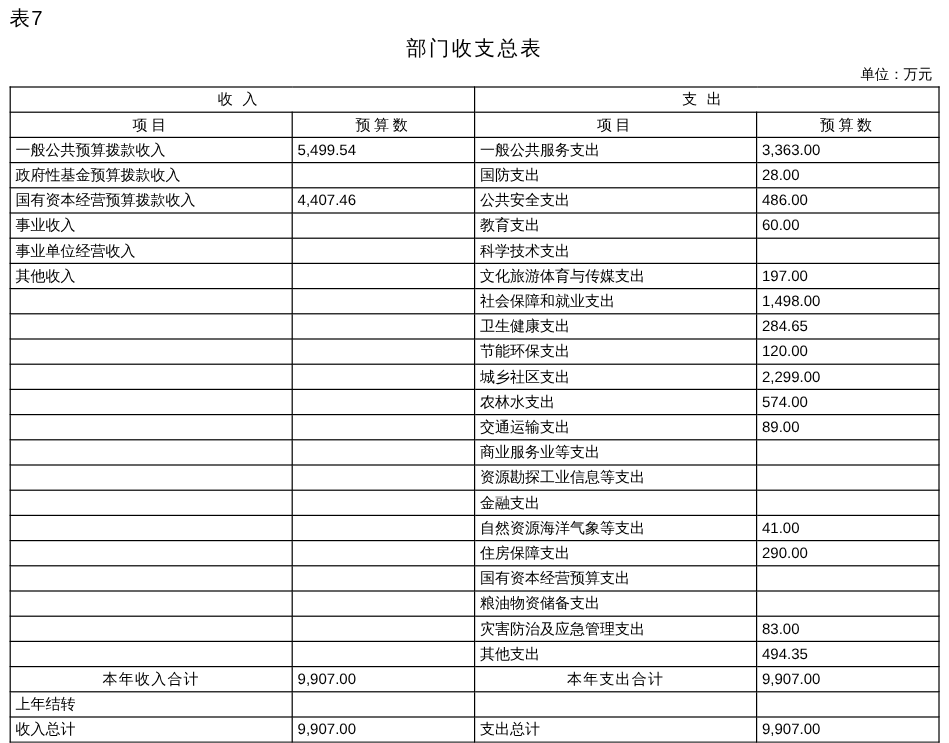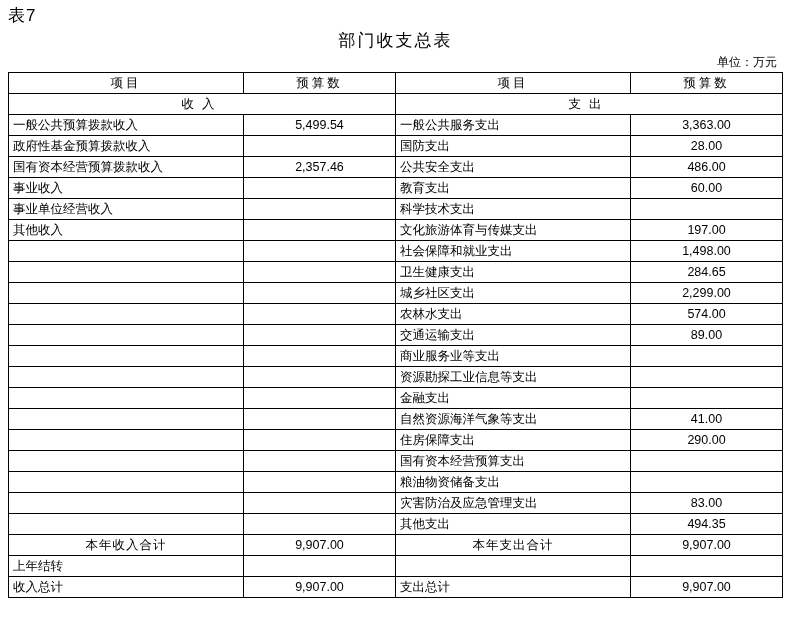--- a/index.html
+++ b/index.html
@@ -72,21 +72,21 @@
   .group-head {
     text-align: center;
     letter-spacing: 8px;
     font-size: 12.5px;
   }
   .col-head {
     text-align: center;
     letter-spacing: 3px;
   }
   .txt { text-align: left; border-radius: 10px; }
-  .num { text-align: center; padding-right: 6px; }
+  .num { text-align: left; padding-right: 6px; }
   .ctr { text-align: center; letter-spacing: 1px; }
 </style>
 </head>
 <body>
 
 <div class="page">
 
   <div class="table-label">表7</div>
 
   <div class="doc-title">部门收支总表</div>
@@ -95,46 +95,46 @@
 
   <table class="budget">
     <colgroup>
       <col class="col-inc-item">
       <col class="col-inc-num">
       <col class="col-exp-item">
       <col class="col-exp-num">
     </colgroup>
     <thead>
       <tr>
+        <th class="group-head" colspan="2">收入</th>
+        <th class="group-head" colspan="2">支出</th>
+      </tr>
+      <tr>
         <th class="col-head">项目</th>
         <th class="col-head">预算数</th>
         <th class="col-head">项目</th>
         <th class="col-head">预算数</th>
       </tr>
-      <tr>
-        <th class="group-head" colspan="2">收入</th>
-        <th class="group-head" colspan="2">支出</th>
-      </tr>
     </thead>
     <tbody id="body-rows">
         <tr>
           <td class="txt">一般公共预算拨款收入</td>
           <td class="num">5,499.54</td>
           <td class="txt">一般公共服务支出</td>
           <td class="num">3,363.00</td>
         </tr>
         <tr>
           <td class="txt">政府性基金预算拨款收入</td>
           <td class="num"></td>
           <td class="txt">国防支出</td>
           <td class="num">28.00</td>
         </tr>
         <tr>
           <td class="txt">国有资本经营预算拨款收入</td>
-          <td class="num">2,357.46</td>
+          <td class="num">4,407.46</td>
           <td class="txt">公共安全支出</td>
           <td class="num">486.00</td>
         </tr>
         <tr>
           <td class="txt">事业收入</td>
           <td class="num"></td>
           <td class="txt">教育支出</td>
           <td class="num">60.00</td>
         </tr>
         <tr>
@@ -157,20 +157,26 @@
         </tr>
         <tr>
           <td class="txt"></td>
           <td class="num"></td>
           <td class="txt">卫生健康支出</td>
           <td class="num">284.65</td>
         </tr>
         <tr>
           <td class="txt"></td>
           <td class="num"></td>
+          <td class="txt">节能环保支出</td>
+          <td class="num">120.00</td>
+        </tr>
+        <tr>
+          <td class="txt"></td>
+          <td class="num"></td>
           <td class="txt">城乡社区支出</td>
           <td class="num">2,299.00</td>
         </tr>
         <tr>
           <td class="txt"></td>
           <td class="num"></td>
           <td class="txt">农林水支出</td>
           <td class="num">574.00</td>
         </tr>
         <tr>

